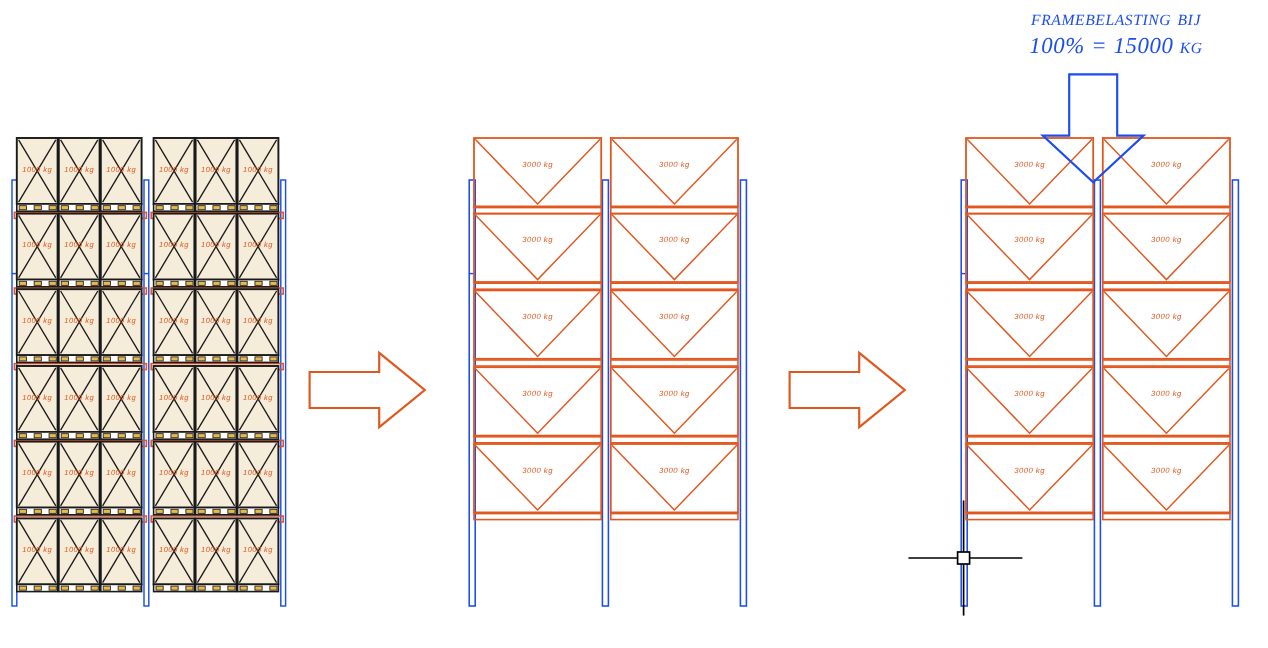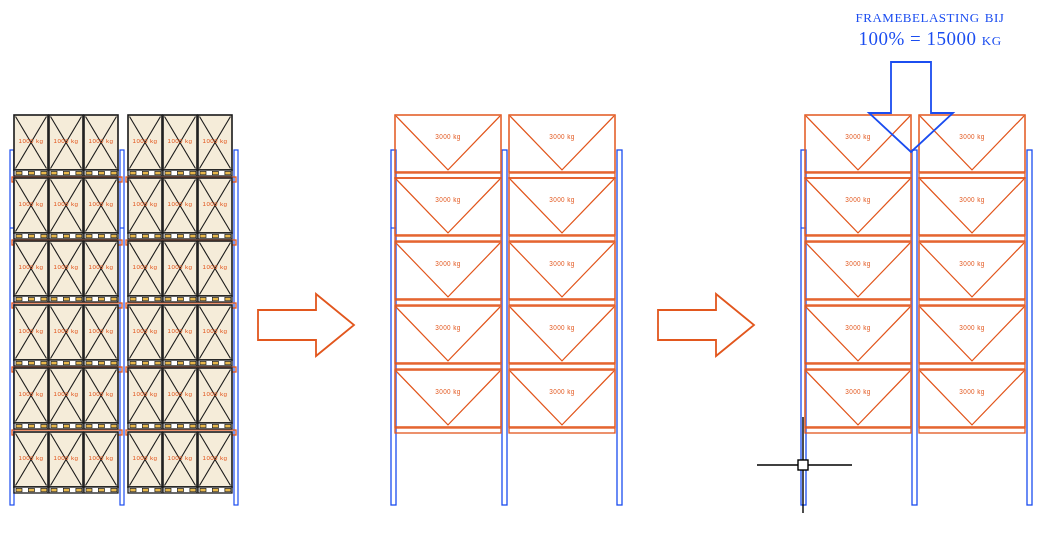--- a/index.html
+++ b/index.html
@@ -3,21 +3,21 @@
 <meta charset="utf-8">
 <style>
   html,body{margin:0;padding:0;}
   body{
     width:1057px;height:540px;
     background:#ffffff;
     font-family:"Liberation Sans", sans-serif;
     overflow:hidden;
     position:relative;
   }
-  #stage{position:absolute;left:0;top:0;width:1057px;height:404px;}
+  #stage{position:absolute;left:0;top:0;width:1057px;height:404px;font-style:italic;}
   .title-block{
     position:absolute;
     left:795px;top:4px;width:270px;
     text-align:center;
     color:#1b4df0;
     font-family:"Liberation Serif", serif;
     font-weight:400;
     line-height:1.22;
     letter-spacing:0.5px;
     white-space:nowrap;

